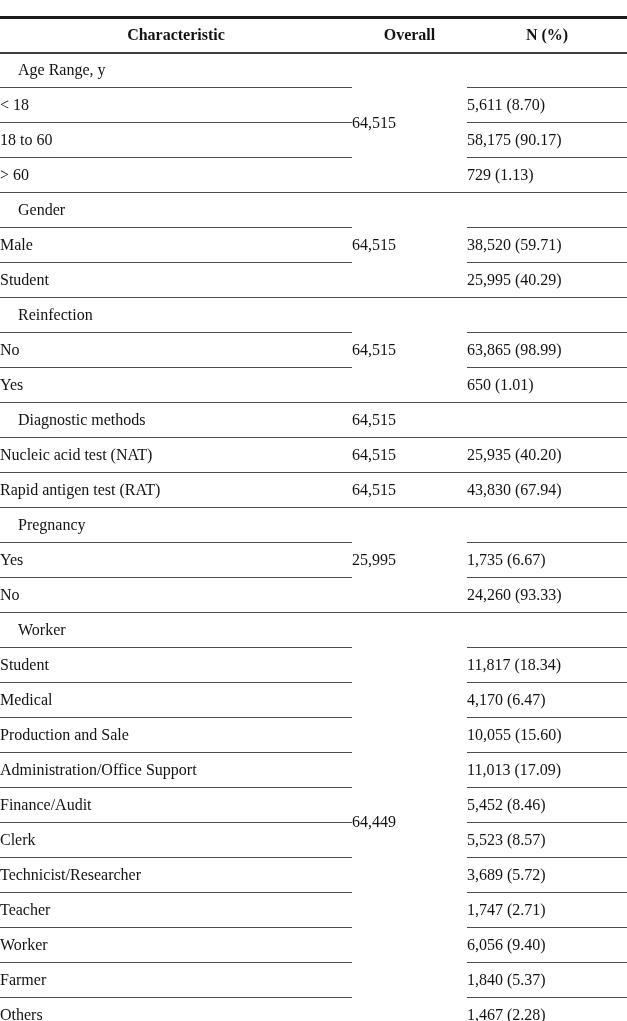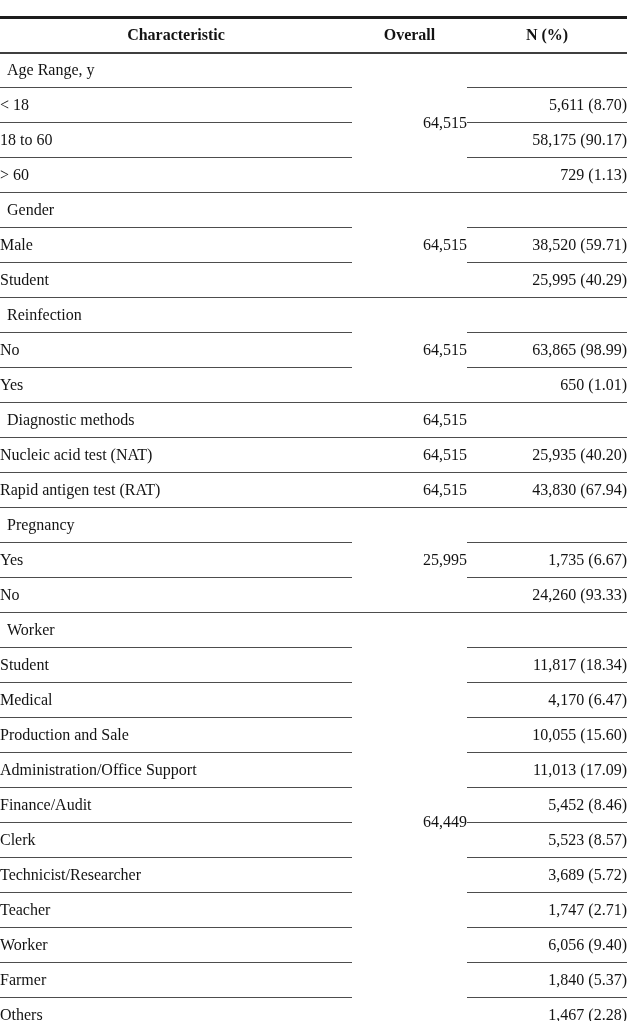--- a/index.html
+++ b/index.html
@@ -31,23 +31,23 @@
     line-height: 1;
     vertical-align: middle;
     white-space: nowrap;
     overflow: hidden;
   }
   th {
     font-weight: bold;
     text-align: center;
     border-bottom: 2px solid #3f3f3f;
   }
-  td.cat { text-align: left;  padding-left: 7px; }
+  td.cat { text-align: left;  padding-left: 18px; }
   td.lbl { text-align: left; padding-right: 9px; }
-  td.val { text-align: right; }
+  td.val { text-align: left; }
   .bb { border-bottom: 1.5px solid #4d4d4d; }
 </style>
 </head>
 <body>
 
 <table class="char-table">
   <colgroup>
     <col class="c1">
     <col class="c2">
     <col class="c3">

